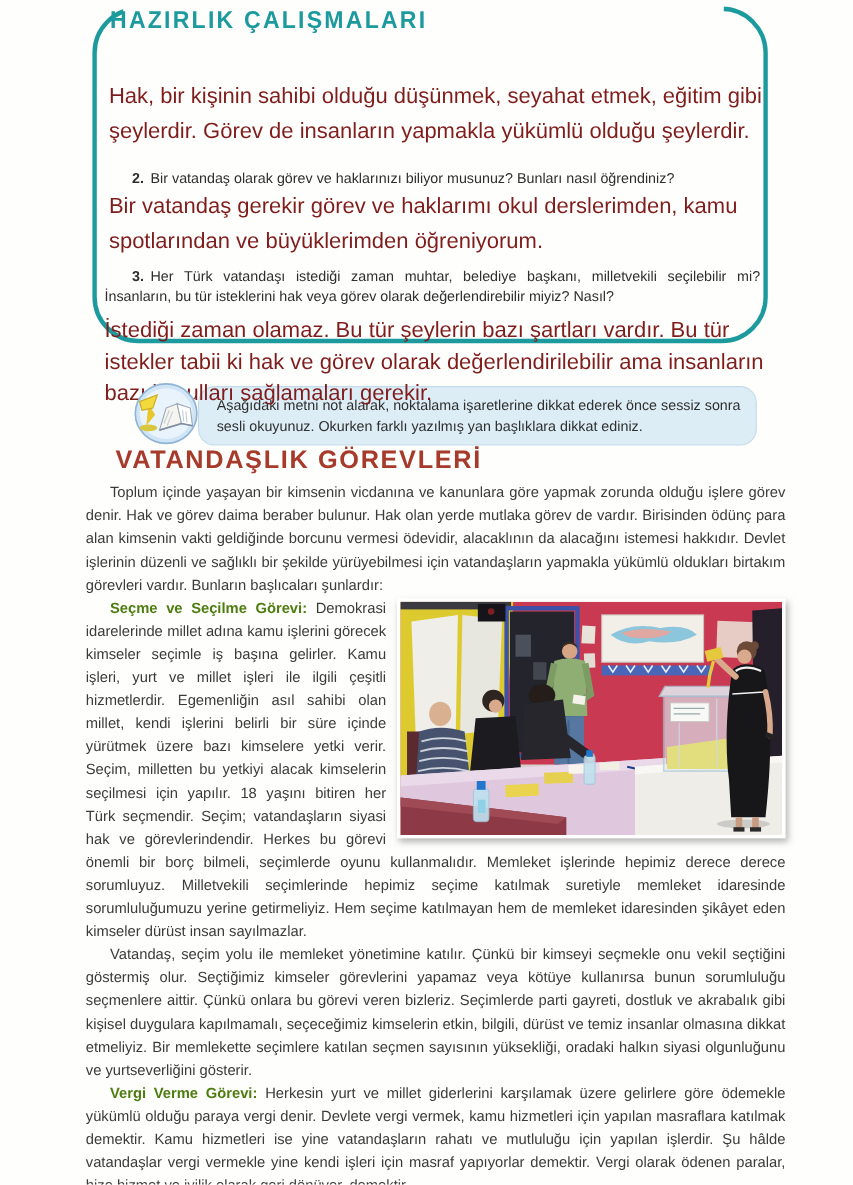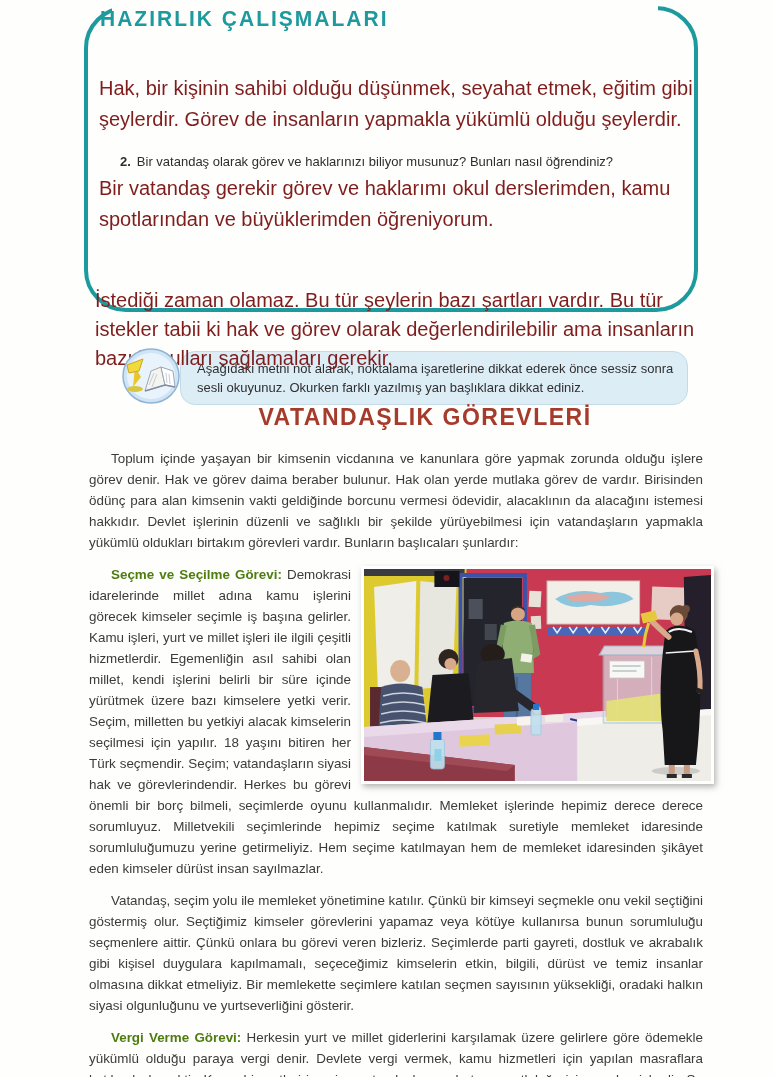--- a/index.html
+++ b/index.html
@@ -13,25 +13,25 @@
       letter-spacing:2px;color:#1d9a9d;transform:scaleY(1.05);}
   .question{position:absolute;font-size:13px;line-height:19px;color:#2e2e2e;text-align:justify;}
   .qnum{font-weight:bold;margin-right:6px;}
   .answer{position:absolute;color:#7f1d1d;font-size:20px;line-height:31px;font-weight:500;z-index:5;}
   
   .note-box{position:absolute;left:180px;top:351px;width:506px;height:52px;background:#ddedf6;
       border:1px solid #c3dbe9;border-radius:15px;}
   .note-text{position:absolute;left:16px;top:7px;width:478px;font-size:13px;line-height:19px;color:#2f2f2f;}
   .note-icon{position:absolute;left:121px;top:347px;width:60px;height:58px;z-index:6;}
   
-  .article-title{position:absolute;left:105px;top:404px;width:640px;text-align:center;
+  .article-title{position:absolute;left:105px;top:404px;width:640px;text-align:left;
       font-size:23px;font-weight:800;letter-spacing:1.5px;color:#a63b2c;}
   .article-body{position:absolute;left:78px;top:437px;width:636px;font-size:13.4px;
       line-height:21px;text-align:justify;color:#3b3b3b;}
-  .article-body p{margin:11px;text-indent:22px;}
+  .article-body p{margin:0;text-indent:22px;}
   .lead{font-weight:bold;color:#4d7c0f;}
   .photo-wrap{float:right;width:347px;height:212px;margin:2px 0px 8px 10px;background:#fff;
       border:3px solid #ffffff;box-shadow:2px 3px 6px rgba(120,120,120,.55);}
   .photo-wrap svg{display:block;width:100%;height:100%;}
 </style>
 </head>
 <body>
 
 <div class="page">
 
@@ -39,20 +39,23 @@
   <div class="frame-gap"></div>
   <div class="prep-title">HAZIRLIK ÇALIŞMALARI</div>
 
   <div class="answer" style="left:99px;top:73px;width:612px;">Hak, bir kişinin sahibi olduğu düşünmek, seyahat etmek, eğitim gibi şeylerdir. Görev de insanların yapmakla yükümlü olduğu şeylerdir.</div>
 
   <div class="question" style="left:120px;top:152px;width:560px;">
     <span class="qnum">2.</span><span>Bir vatandaş olarak görev ve haklarınızı biliyor musunuz? Bunları nasıl öğrendiniz?</span>
   </div>
   <div class="answer" style="left:99px;top:173px;width:588px;">Bir vatandaş gerekir görev ve haklarımı okul derslerimden, kamu spotlarından ve büyüklerimden öğreniyorum.</div>
 
+  <div class="question" style="left:95px;top:241px;width:596px;text-indent:25px;">
+    <span class="qnum">3.</span><span>Her Türk vatandaşı istediği zaman muhtar, belediye başkanı, milletvekili seçilebilir mi? İnsanların, bu tür isteklerini hak veya görev olarak değerlendirebilir miyiz? Nasıl?</span>
+  </div>
   <div class="answer" style="left:95px;top:286px;width:618px;line-height:29px;">İstediği zaman olamaz. Bu tür şeylerin bazı şartları vardır. Bu tür istekler tabii ki hak ve görev olarak değerlendirilebilir ama insanların bazı koşulları sağlamaları gerekir.</div>
 
   <div class="note-box">
     <div class="note-text">Aşağıdaki metni not alarak, noktalama işaretlerine dikkat ederek önce sessiz sonra sesli okuyunuz. Okurken farklı yazılmış yan başlıklara dikkat ediniz.</div>
   </div>
   <div class="note-icon">
     <svg viewBox="0 0 60 58">
       <ellipse cx="30" cy="29" rx="28" ry="27" fill="#cfe4f4" stroke="#8fb4d6" stroke-width="1.5"></ellipse>
       <ellipse cx="30" cy="29" rx="24" ry="23" fill="#e9f3fb"></ellipse>
 

